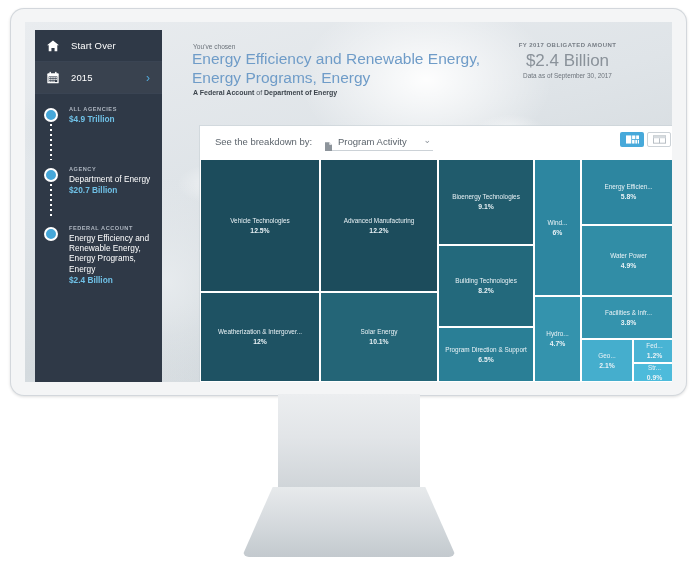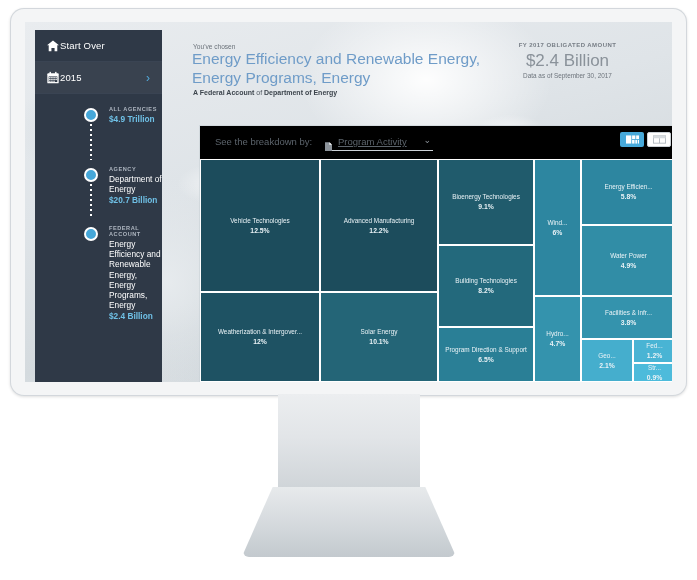--- a/index.html
+++ b/index.html
@@ -66,37 +66,37 @@
   
   #sidebar {
     position: absolute;
     left: 10px; top: 8px;
     width: 127px; height: 352px;
     background: #2f3947;
     color: #ffffff;
   }
   .side-row {
     display: flex; align-items: center;
-    height: 32px; padding-left: 11px; 
+    height: 32px; padding-left: 11px; gap: 11px;
   }
   #side-startover { border-bottom: 1px solid #3a4453; }
   #side-year {
     background: #39424f;
     border-bottom: 1px solid #3a4453;
     position: relative;
   }
   .side-label { font-size: 9.5px; letter-spacing: .15px; color: #ffffff; }
   .side-icon { width: 14px; height: 14px; display:block; flex: 0 0 14px; }
   #year-chevron {
     position: absolute; right: 12px; top: 9px;
     color: #52a8d8; font-size: 12px; line-height: 14px;
   }
 
   
-  #trail { position: relative; padding: 12px 0 0 0; margin-left: 40px; }
+  #trail { position: relative; padding: 12px 0 0 0; }
   .trail-item { position: relative; padding-left: 34px; margin-bottom: 3px; }
   .trail-dot {
     position: absolute; left: 9px; top: 2px;
     width: 14px; height: 14px; border-radius: 50%;
     background: #45a7d9; border: 2px solid #ffffff;
   }
   .trail-dots {
     position: absolute; left: 15px;
     width: 2px;
     background-image: linear-gradient(#ffffff 50%, rgba(255,255,255,0) 0%);
@@ -123,32 +123,32 @@
 
   #amount-block { position: absolute; right: 27px; top: 12px; width: 155px; text-align: center; }
   #amount-kicker { font-size: 6px; letter-spacing: .45px; font-weight: bold; color: #767d85; }
   #amount-value { font-size: 17px; font-weight: 300; color: #8a929a; line-height: 22px; margin-top: 2px; }
   #amount-asof { font-size: 6.4px; color: #6d747c; margin-top: 0px; }
 
   
   #panel {
     position: absolute; left: 38px; top: 96px;
     width: 476px; height: 256px;
-    background: #000000;
+    background: #ffffff;
     box-shadow: 0 0 0 1px rgba(200,208,214,0.6);
   }
   #panel-toolbar { position: relative; height: 33px; }
   #breakdown-label { position: absolute; left: 15px; top: 10px; font-size: 9.5px; color: #5c646c; }
   #breakdown-select {
     position: absolute; left: 125px; top: 7px; width: 108px; height: 18px;
     border-bottom: 1px solid #ccd2d7;
     display: flex; align-items: center; gap: 6px;
   }
   #select-doc-icon { width: 7px; height: 9px; display:block; flex:0 0 7px; }
-  #select-value { font-size: 9.5px; color: #5c646c; text-decoration: underline; }
+  #select-value { font-size: 9.5px; color: #5c646c; }
   #select-caret { position: absolute; right: 2px; top: 2px; font-size: 9px; color: #8d949b; }
 
   .view-toggle {
     position: absolute; top: 6px;
     width: 24px; height: 15px;
     border-radius: 2px;
     display: flex; align-items: center; justify-content: center;
   }
   #toggle-treemap { right: 32px; background: #47a9da; }
   #toggle-table { right: 5px; background: #ffffff; border: 1px solid #ccd2d7; }

